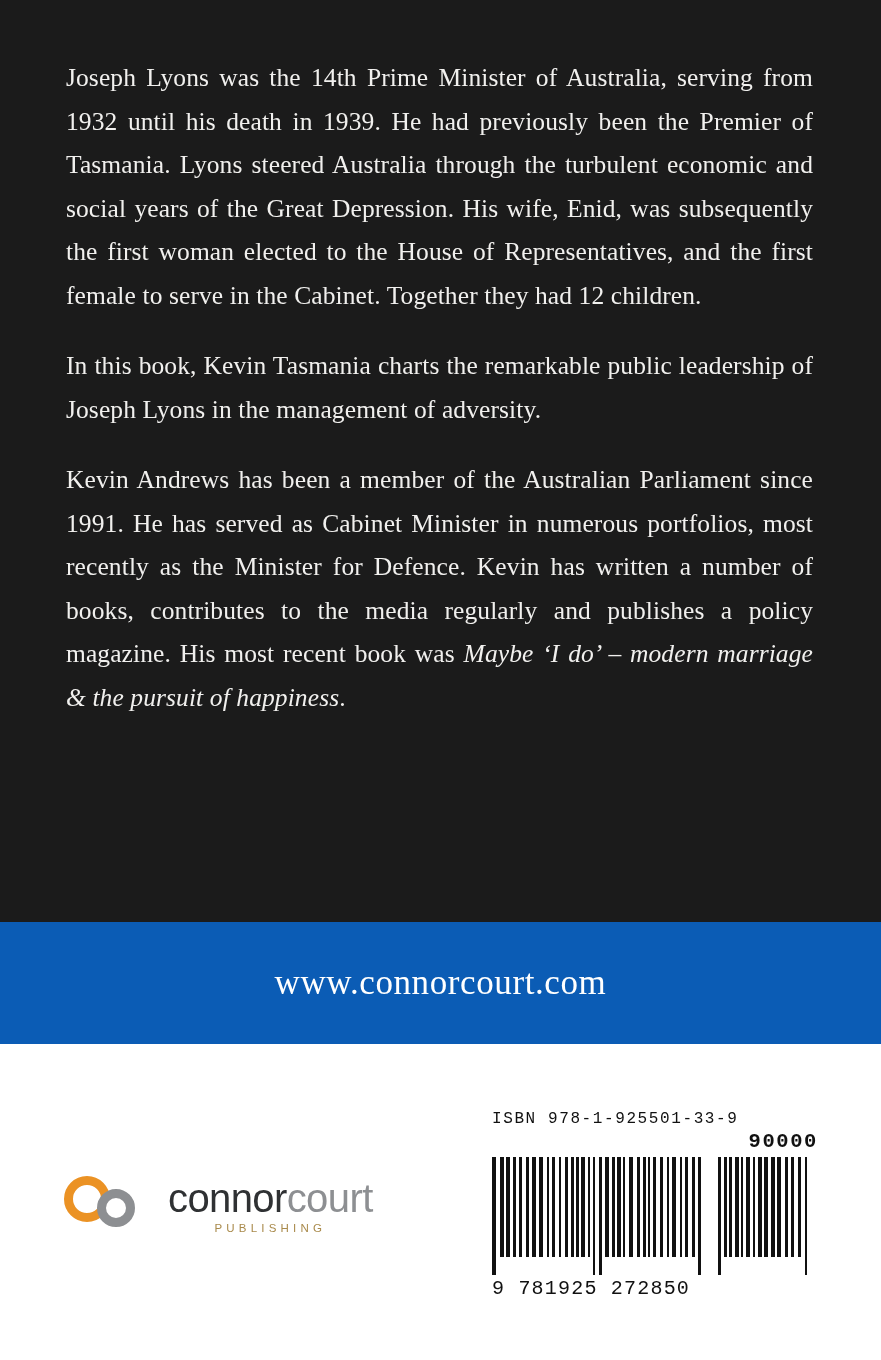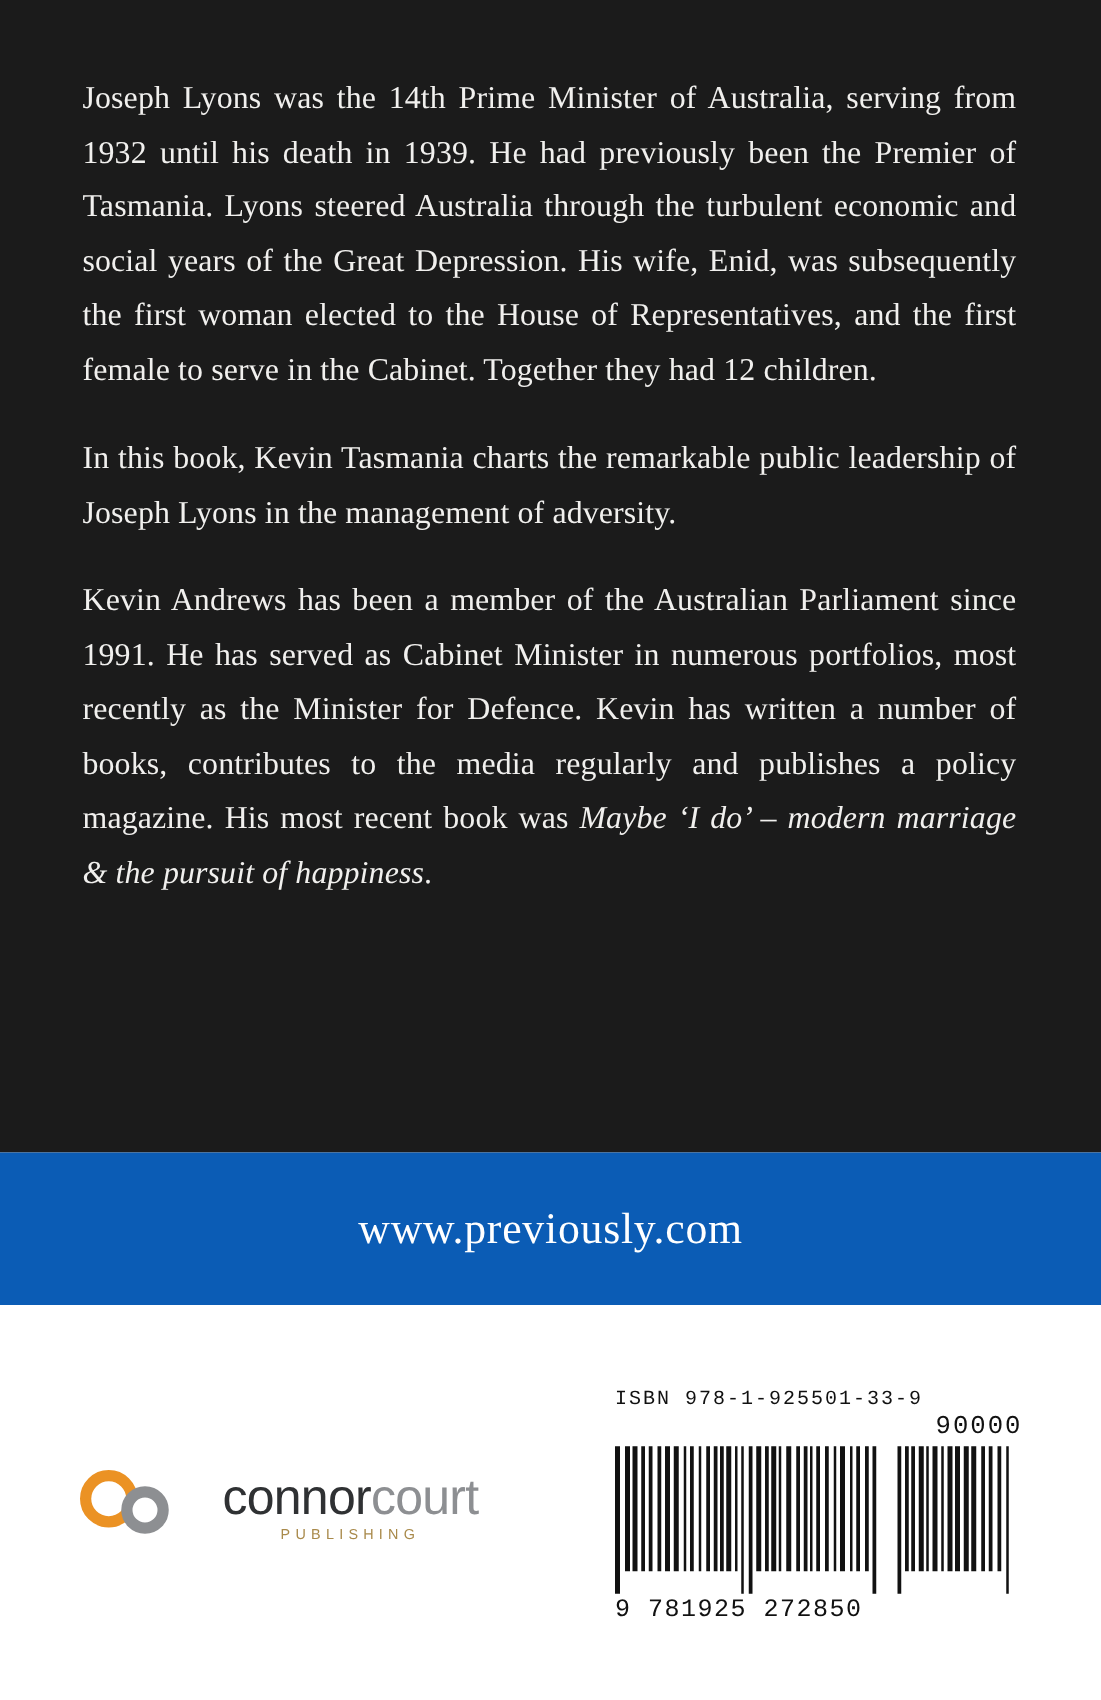--- a/index.html
+++ b/index.html
@@ -104,21 +104,21 @@
     left: 33px;
     top: 17px;
     width: 38px;
     height: 38px;
     border-radius: 50%;
     border: 9px solid #8d8f92;
     box-sizing: border-box;
     background: #ffffff;
   }
   .logo-text {
-    margin-left: 18px;
+    margin-left: 8px;
     position: relative;
     top: 2px;
   }
   .logo-wordmark {
     font-family: "Liberation Sans", sans-serif;
     font-size: 40px;
     letter-spacing: -0.6px;
     line-height: 42px;
     white-space: nowrap;
   }
@@ -148,20 +148,21 @@
     white-space: nowrap;
   }
   .ext-line {
     font-family: "Liberation Mono", monospace;
     font-size: 20.5px;
     letter-spacing: 1.6px;
     color: #111111;
     text-align: right;
     margin-top: 2px;
     padding-right: 14px;
+    font-weight: bold;
   }
   .bars-row {
     margin-top: 4px;
     display: flex;
     align-items: flex-start;
     gap: 14px;
     height: 118px;
   }
   .bars {
     position: relative;
@@ -189,21 +190,21 @@
 
 <div class="page">
 
   <div class="blurb-panel">
     <p>Joseph Lyons was the 14th Prime Minister of Australia, serving from 1932 until his death in 1939. He had previously been the Premier of Tasmania. Lyons steered Australia through the turbulent economic and social years of the Great Depression. His wife, Enid, was subsequently the first woman elected to the House of Representatives, and the first female to serve in the Cabinet. Together they had 12 children.</p>
     <p>In this book, Kevin Tasmania charts the remarkable public leadership of Joseph Lyons in the management of adversity.</p>
     <p><span>Kevin Andrews has been a member of the Australian Parliament since 1991. He has served as Cabinet Minister in numerous portfolios, most recently as the Minister for Defence. Kevin has written a number of books, contributes to the media regularly and publishes a policy magazine. His most recent book was </span><span class="ital">Maybe ‘I do’ – modern marriage &amp; the pursuit of happiness</span><span>.</span></p>
   </div>
 
   <div class="web-band">
-    <span class="url">www.previously.com</span>
+    <span class="url">www.connorcourt.com</span>
   </div>
 
   <div class="bottom">
 
     <div class="logo-block">
       <div class="logo-marks">
         <span class="ring-orange"></span>
         <span class="ring-grey"></span>
       </div>
       <div class="logo-text">

